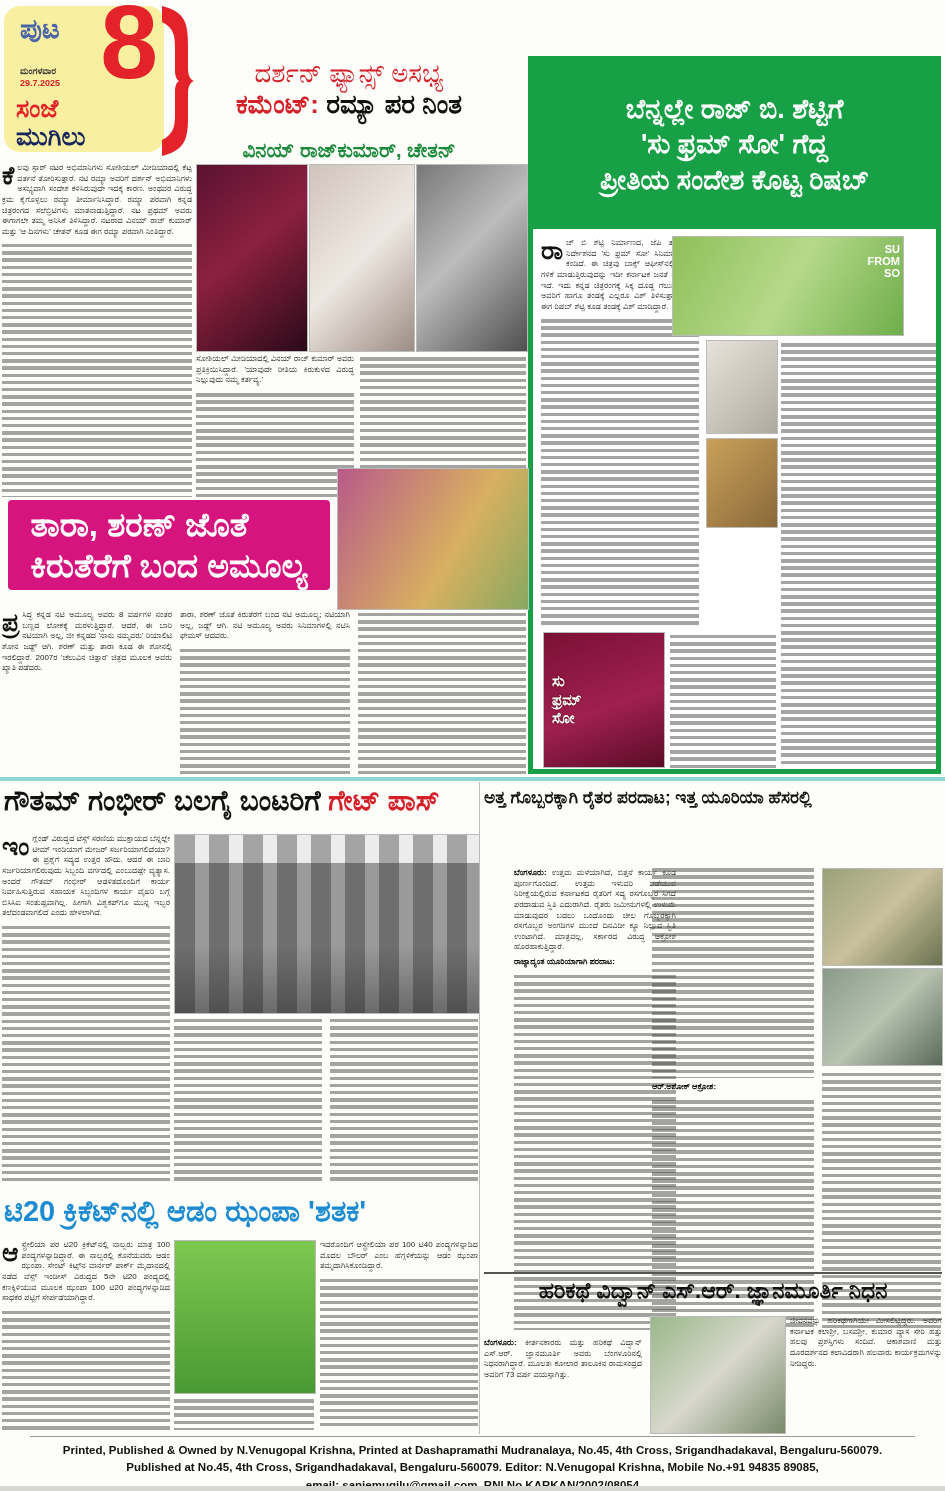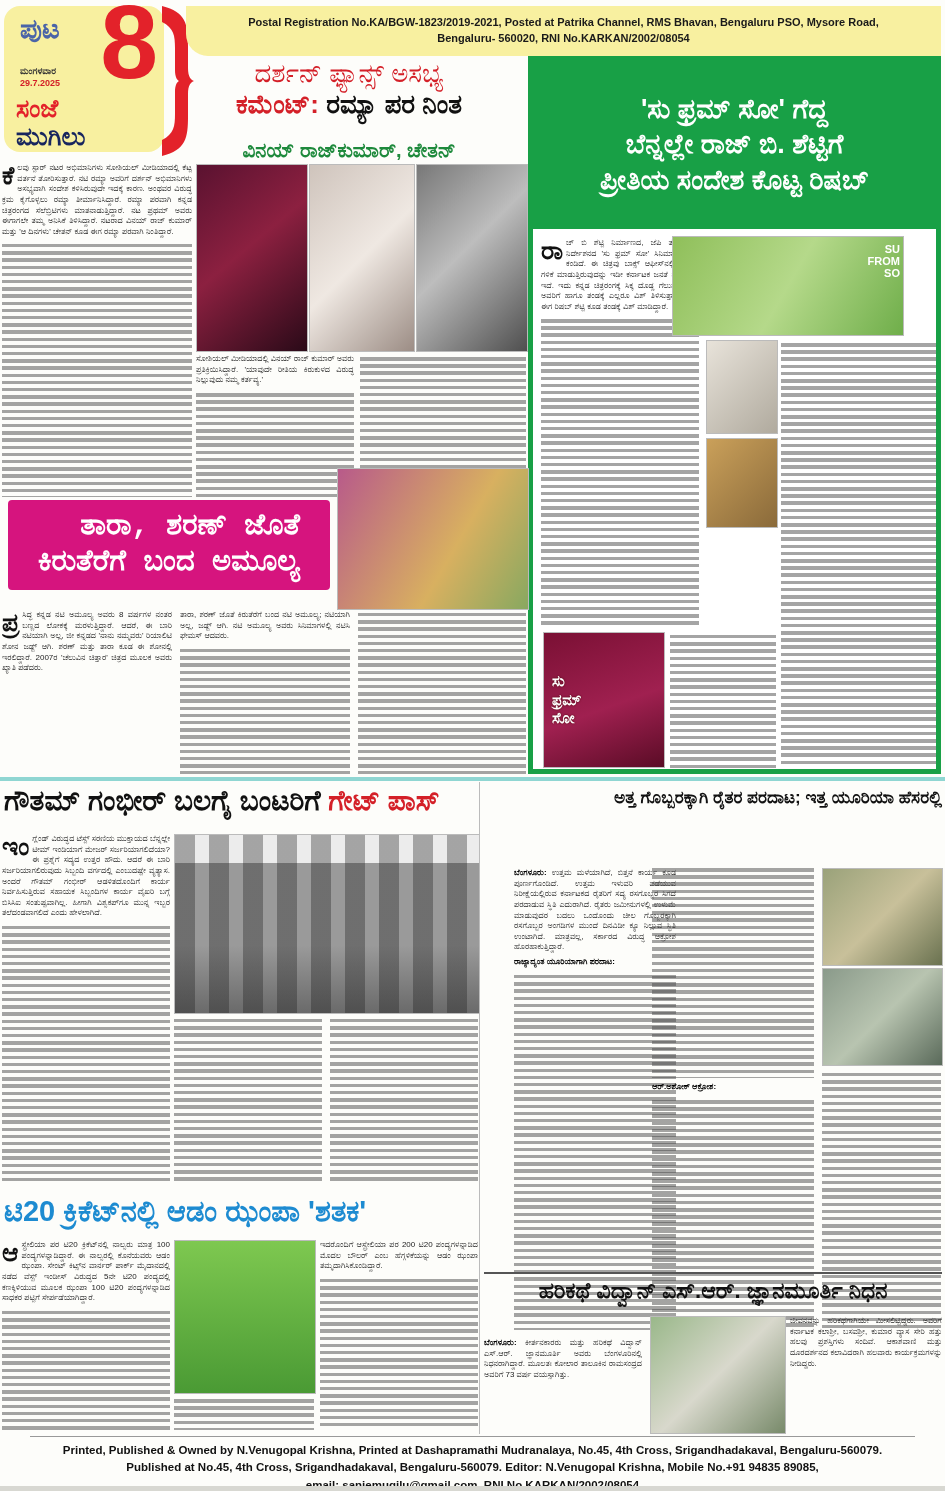--- a/index.html
+++ b/index.html
@@ -33,21 +33,21 @@
         background:repeating-linear-gradient(to bottom,#4a4a4a 0,#4a4a4a 3.5px,transparent 3.5px,transparent 7.2px);}
   .fill-fixed{opacity:.5;background:repeating-linear-gradient(to bottom,#4a4a4a 0,#4a4a4a 3.5px,transparent 3.5px,transparent 7.2px);}
   
   .photo{position:absolute;border:1px solid #bbb;}
   .ph-vinay{left:196px;top:164px;width:110px;height:186px;background:linear-gradient(140deg,#5a1230,#8c2040 45%,#2a0a18);}
   .ph-ramya{left:309px;top:164px;width:104px;height:186px;background:linear-gradient(135deg,#cfc4bc,#efe8e2 50%,#9c8d85);}
   .ph-chetan{left:416px;top:164px;width:110px;height:186px;background:linear-gradient(135deg,#787878,#bdbdbd 45%,#4f4f4f);}
   
   .tara-box{left:8px;top:500px;width:322px;height:90px;background:#d6147e;border-radius:4px;
             display:flex;flex-direction:column;align-items:center;justify-content:center;}
-  .tara-h{color:#fff;font-weight:bold;font-size:29px;line-height:1.25;text-align:right;font-family:Liberation Mono, monospace;}
+  .tara-h{color:#fff;font-weight:bold;font-size:33px;line-height:1.25;text-align:left;}
   .ph-tara{left:337px;top:468px;width:190px;height:140px;background:linear-gradient(120deg,#b85a8a,#d8b060 60%,#88a860);}
   
   .green-frame{left:528px;top:56px;width:413px;height:718px;background:#fff;border:5px solid #18a046;box-sizing:border-box;}
   .green-head{left:533px;top:61px;width:403px;height:168px;background:#18a046;display:flex;flex-direction:column;
               align-items:center;justify-content:center;}
   .green-head div{color:#fff;font-weight:bold;font-size:27px;line-height:1.3;text-align:center;}
   .ph-poster{left:672px;top:236px;width:230px;height:98px;background:linear-gradient(120deg,#8fbf5a,#b5d98a 50%,#6fae4a);}
   .poster-label{position:absolute;right:3px;top:6px;color:#fff;font-weight:bold;font-size:11px;line-height:1.1;text-align:right;}
   .ph-port1{left:706px;top:340px;width:70px;height:92px;background:linear-gradient(135deg,#e8e3da,#b0aa9e);}
   .ph-port2{left:706px;top:438px;width:70px;height:88px;background:linear-gradient(135deg,#caa05a,#8a6a3a);}
@@ -58,21 +58,21 @@
   .teal-bar{left:0;top:777px;width:945px;height:4px;background:#8fd6d2;}
   .gmb-head{left:4px;top:786px;width:474px;font-size:28px;font-weight:bold;line-height:1.1;}
   .gmb-head .blk{color:#111;} .gmb-head .red{color:#d42028;}
   .ph-team{left:174px;top:834px;width:304px;height:178px;
            background:linear-gradient(180deg,#ececec 0 16%,#9a9a9a 16% 62%,#6a6a6a),#888;}
   .ph-team::after{content:"";position:absolute;inset:0;
            background:repeating-linear-gradient(90deg,rgba(30,30,30,.35) 0 20px,rgba(0,0,0,0) 20px 34px);}
   .vline1{left:479px;top:782px;width:1px;height:548px;background:#bbb;}
   .vline2{left:479px;top:1190px;width:1px;height:244px;background:#bbb;}
   
-  .farm-kicker{left:484px;top:788px;width:458px;text-align:right;font-size:17px;font-weight:bold;color:#111;}
+  .farm-kicker{left:484px;top:788px;width:458px;text-align:left;font-size:17px;font-weight:bold;color:#111;}
   .farm-head{left:484px;top:810px;width:458px;text-align:center;font-size:37px;font-weight:bold;color:#dd1480;}
   .ph-farm1{left:822px;top:868px;width:119px;height:96px;background:linear-gradient(135deg,#9aa27a,#c8c09a 50%,#6a7250);}
   .ph-farm2{left:822px;top:968px;width:119px;height:96px;background:linear-gradient(135deg,#8a9a8a,#b8c4b0 50%,#5a6a5a);}
   
   .t20-head{left:4px;top:1196px;width:445px;font-size:29px;font-weight:bold;color:#1d8bd1;line-height:1.1;}
   .ph-cricket{left:174px;top:1240px;width:140px;height:152px;background:linear-gradient(180deg,#7ec850,#4a9a34);}
   
   .obit-line{left:484px;top:1272px;width:458px;height:2px;background:#555;}
   .obit-head{left:484px;top:1278px;width:458px;text-align:center;font-size:22px;font-weight:bold;color:#111;}
   .ph-obit{left:650px;top:1316px;width:134px;height:116px;background:linear-gradient(135deg,#9ab88a,#d8d8cc 50%,#788a6a);}
@@ -90,26 +90,20 @@
     <div class="abs puta">ಪುಟ</div>
     <div class="abs day">ಮಂಗಳವಾರ</div>
     <div class="abs date">29.7.2025</div>
     <div class="abs pageno">8</div>
     <div class="abs brand1">ಸಂಜೆ</div>
     <div class="abs brand2">ಮುಗಿಲು</div>
   </div>
   <svg class="abs" style="left:162px;top:6px;" width="32" height="150" viewBox="0 0 32 150">
     <path d="M0,0 C24,6 26,18 26,40 L26,62 C26,71 29,74 32,75 C29,76 26,79 26,88 L26,110 C26,132 24,144 0,150 L0,134 C12,128 13,120 13,108 L13,86 C13,79 15,76 17,75 C15,74 13,71 13,64 L13,42 C13,30 12,22 0,16 Z" fill="#e3222a"></path>
   </svg>
-  <div class="abs mast-strip">
-    <div class="postal">
-      <span>Postal Registration No.KA/BGW-1823/2019-2021, Posted at Patrika Channel, RMS Bhavan, Bengaluru PSO, Mysore Road,</span><br>
-      <span>Bengaluru- 560020, RNI No.KARKAN/2002/08054</span>
-    </div>
-  </div>
 
   <div class="abs a1-head">
     <div class="a1-l1">ದರ್ಶನ್ ಫ್ಯಾನ್ಸ್ ಅಸಭ್ಯ</div>
     <div class="a1-l2">
       <span class="red">ಕಮೆಂಟ್:</span><span class="blk"> ರಮ್ಯಾ ಪರ ನಿಂತ</span>
     </div>
     <div class="a1-l3">ವಿನಯ್ ರಾಜ್‌ಕುಮಾರ್, ಚೇತನ್</div>
   </div>
   <div class="photo ph-vinay"></div>
   <div class="photo ph-ramya"></div>
@@ -121,22 +115,22 @@
   <div class="col" style="left:196px;top:354px;width:158px;height:143px;">
     <p>ಸೋಶಿಯಲ್ ಮೀಡಿಯಾದಲ್ಲಿ ವಿನಯ್ ರಾಜ್ ಕುಮಾರ್ ಅವರು ಪ್ರತಿಕ್ರಿಯಿಸಿದ್ದಾರೆ. 'ಯಾವುದೇ ರೀತಿಯ ಕಿರುಕುಳದ ವಿರುದ್ಧ ನಿಲ್ಲುವುದು ನಮ್ಮ ಕರ್ತವ್ಯ.'</p>
     <div class="fill"></div>
   </div>
   <div class="col" style="left:360px;top:354px;width:166px;height:143px;">
     <div class="fill"></div>
   </div>
 
   <div class="abs green-frame"></div>
   <div class="abs green-head">
+    <div>ಬೆನ್ನಲ್ಲೇ ರಾಜ್ ಬಿ. ಶೆಟ್ಟಿಗೆ</div>
     <div>'ಸು ಫ್ರಮ್ ಸೋ' ಗೆದ್ದ</div>
-    <div>ಬೆನ್ನಲ್ಲೇ ರಾಜ್ ಬಿ. ಶೆಟ್ಟಿಗೆ</div>
     <div>ಪ್ರೀತಿಯ ಸಂದೇಶ ಕೊಟ್ಟ ರಿಷಬ್</div>
   </div>
   <div class="col" style="left:541px;top:238px;width:158px;height:390px;">
     <p><span class="dropcap">ರಾ</span><span>ಜ್ ಬಿ ಶೆಟ್ಟಿ ನಿರ್ಮಾಣದ, ಜೆಪಿ ತುಮ್ಮಿನಾಡ್ ನಿರ್ದೇಶನದ 'ಸು ಫ್ರಮ್ ಸೋ' ಸಿನಿಮಾ ಯಶಸ್ಸು ಕಂಡಿದೆ. ಈ ಚಿತ್ರವು ಬಾಕ್ಸ್ ಆಫೀಸ್‌ನಲ್ಲಿ ಒಳ್ಳೆಯ ಗಳಿಕೆ ಮಾಡುತ್ತಿರುವುದನ್ನು ಇಡೀ ಕರ್ನಾಟಕ ಜನತೆ ನೋಡುತ್ತಾ ಇದೆ. ಇದು ಕನ್ನಡ ಚಿತ್ರರಂಗಕ್ಕೆ ಸಿಕ್ಕ ದೊಡ್ಡ ಗೆಲುವು. ರಾಜ್ ಅವರಿಗೆ ಹಾಗೂ ತಂಡಕ್ಕೆ ಎಲ್ಲರೂ ವಿಶ್ ತಿಳಿಸುತ್ತಾ ಇದ್ದಾರೆ. ಈಗ ರಿಷಬ್ ಶೆಟ್ಟಿ ಕೂಡ ತಂಡಕ್ಕೆ ವಿಶ್ ಮಾಡಿದ್ದಾರೆ.</span></p>
     <div class="fill"></div>
   </div>
   <div class="photo ph-poster">
     <div class="poster-label">
       <div>SU</div>
       <div>FROM</div>
@@ -214,21 +208,21 @@
   <div class="abs t20-head">ಟಿ20 ಕ್ರಿಕೆಟ್‌ನಲ್ಲಿ ಆಡಂ ಝಂಪಾ 'ಶತಕ'</div>
   <div class="col" style="left:2px;top:1240px;width:168px;height:190px;">
     <p><span class="dropcap">ಆ</span><span>ಸ್ಟ್ರೇಲಿಯಾ ಪರ ಟಿ20 ಕ್ರಿಕೆಟ್‌ನಲ್ಲಿ ನಾಲ್ವರು ಮಾತ್ರ 100 ಪಂದ್ಯಗಳನ್ನಾಡಿದ್ದಾರೆ. ಈ ನಾಲ್ವರಲ್ಲಿ ಕೊನೆಯವರು ಆಡಂ ಝಂಪಾ. ಸೇಂಟ್ ಕಿಟ್ಸ್‌ನ ವಾರ್ನರ್ ಪಾರ್ಕ್ ಮೈದಾನದಲ್ಲಿ ನಡೆದ ವೆಸ್ಟ್ ಇಂಡೀಸ್ ವಿರುದ್ಧದ 5ನೇ ಟಿ20 ಪಂದ್ಯದಲ್ಲಿ ಕಣಕ್ಕಿಳಿಯುವ ಮೂಲಕ ಝಂಪಾ 100 ಟಿ20 ಪಂದ್ಯಗಳನ್ನಾಡಿದ ಸಾಧಕರ ಪಟ್ಟಿಗೆ ಸೇರ್ಪಡೆಯಾಗಿದ್ದಾರೆ.</span></p>
     <div class="fill"></div>
   </div>
   <div class="photo ph-cricket"></div>
   <div class="col" style="left:174px;top:1396px;width:140px;height:34px;">
     <div class="fill"></div>
   </div>
   <div class="col" style="left:320px;top:1240px;width:158px;height:190px;">
-    <p>ಇದರೊಂದಿಗೆ ಆಸ್ಟ್ರೇಲಿಯಾ ಪರ 200 ಟಿ20 ಪಂದ್ಯಗಳನ್ನಾಡಿದ ಮೊದಲ ಬೌಲರ್ ಎಂಬ ಹೆಗ್ಗಳಿಕೆಯನ್ನು ಆಡಂ ಝಂಪಾ ತಮ್ಮದಾಗಿಸಿಕೊಂಡಿದ್ದಾರೆ.</p>
+    <p>ಇದರೊಂದಿಗೆ ಆಸ್ಟ್ರೇಲಿಯಾ ಪರ 100 ಟಿ40 ಪಂದ್ಯಗಳನ್ನಾಡಿದ ಮೊದಲ ಬೌಲರ್ ಎಂಬ ಹೆಗ್ಗಳಿಕೆಯನ್ನು ಆಡಂ ಝಂಪಾ ತಮ್ಮದಾಗಿಸಿಕೊಂಡಿದ್ದಾರೆ.</p>
     <div class="fill"></div>
   </div>
 
   <div class="abs obit-line"></div>
   <div class="abs obit-head">ಹರಿಕಥೆ ವಿದ್ವಾನ್ ಎಸ್.ಆರ್. ಜ್ಞಾನಮೂರ್ತಿ ನಿಧನ</div>
   <div class="col" style="left:484px;top:1316px;width:158px;height:116px;margin-top:22px;">
     <p><span class="bld">ಬೆಂಗಳೂರು:</span><span> ಕೀರ್ತನಕಾರರು ಮತ್ತು ಹರಿಕಥೆ ವಿದ್ವಾನ್ ಎಸ್.ಆರ್. ಜ್ಞಾನಮೂರ್ತಿ ಅವರು ಬೆಂಗಳೂರಿನಲ್ಲಿ ನಿಧನರಾಗಿದ್ದಾರೆ. ಮೂಲತಃ ಕೋಲಾರ ತಾಲೂಕಿನ ರಾಮಸಂದ್ರದ ಅವರಿಗೆ 73 ವರ್ಷ ವಯಸ್ಸಾಗಿತ್ತು.</span></p>
   </div>
   <div class="photo ph-obit"></div>
   <div class="col" style="left:790px;top:1316px;width:152px;height:116px;">

